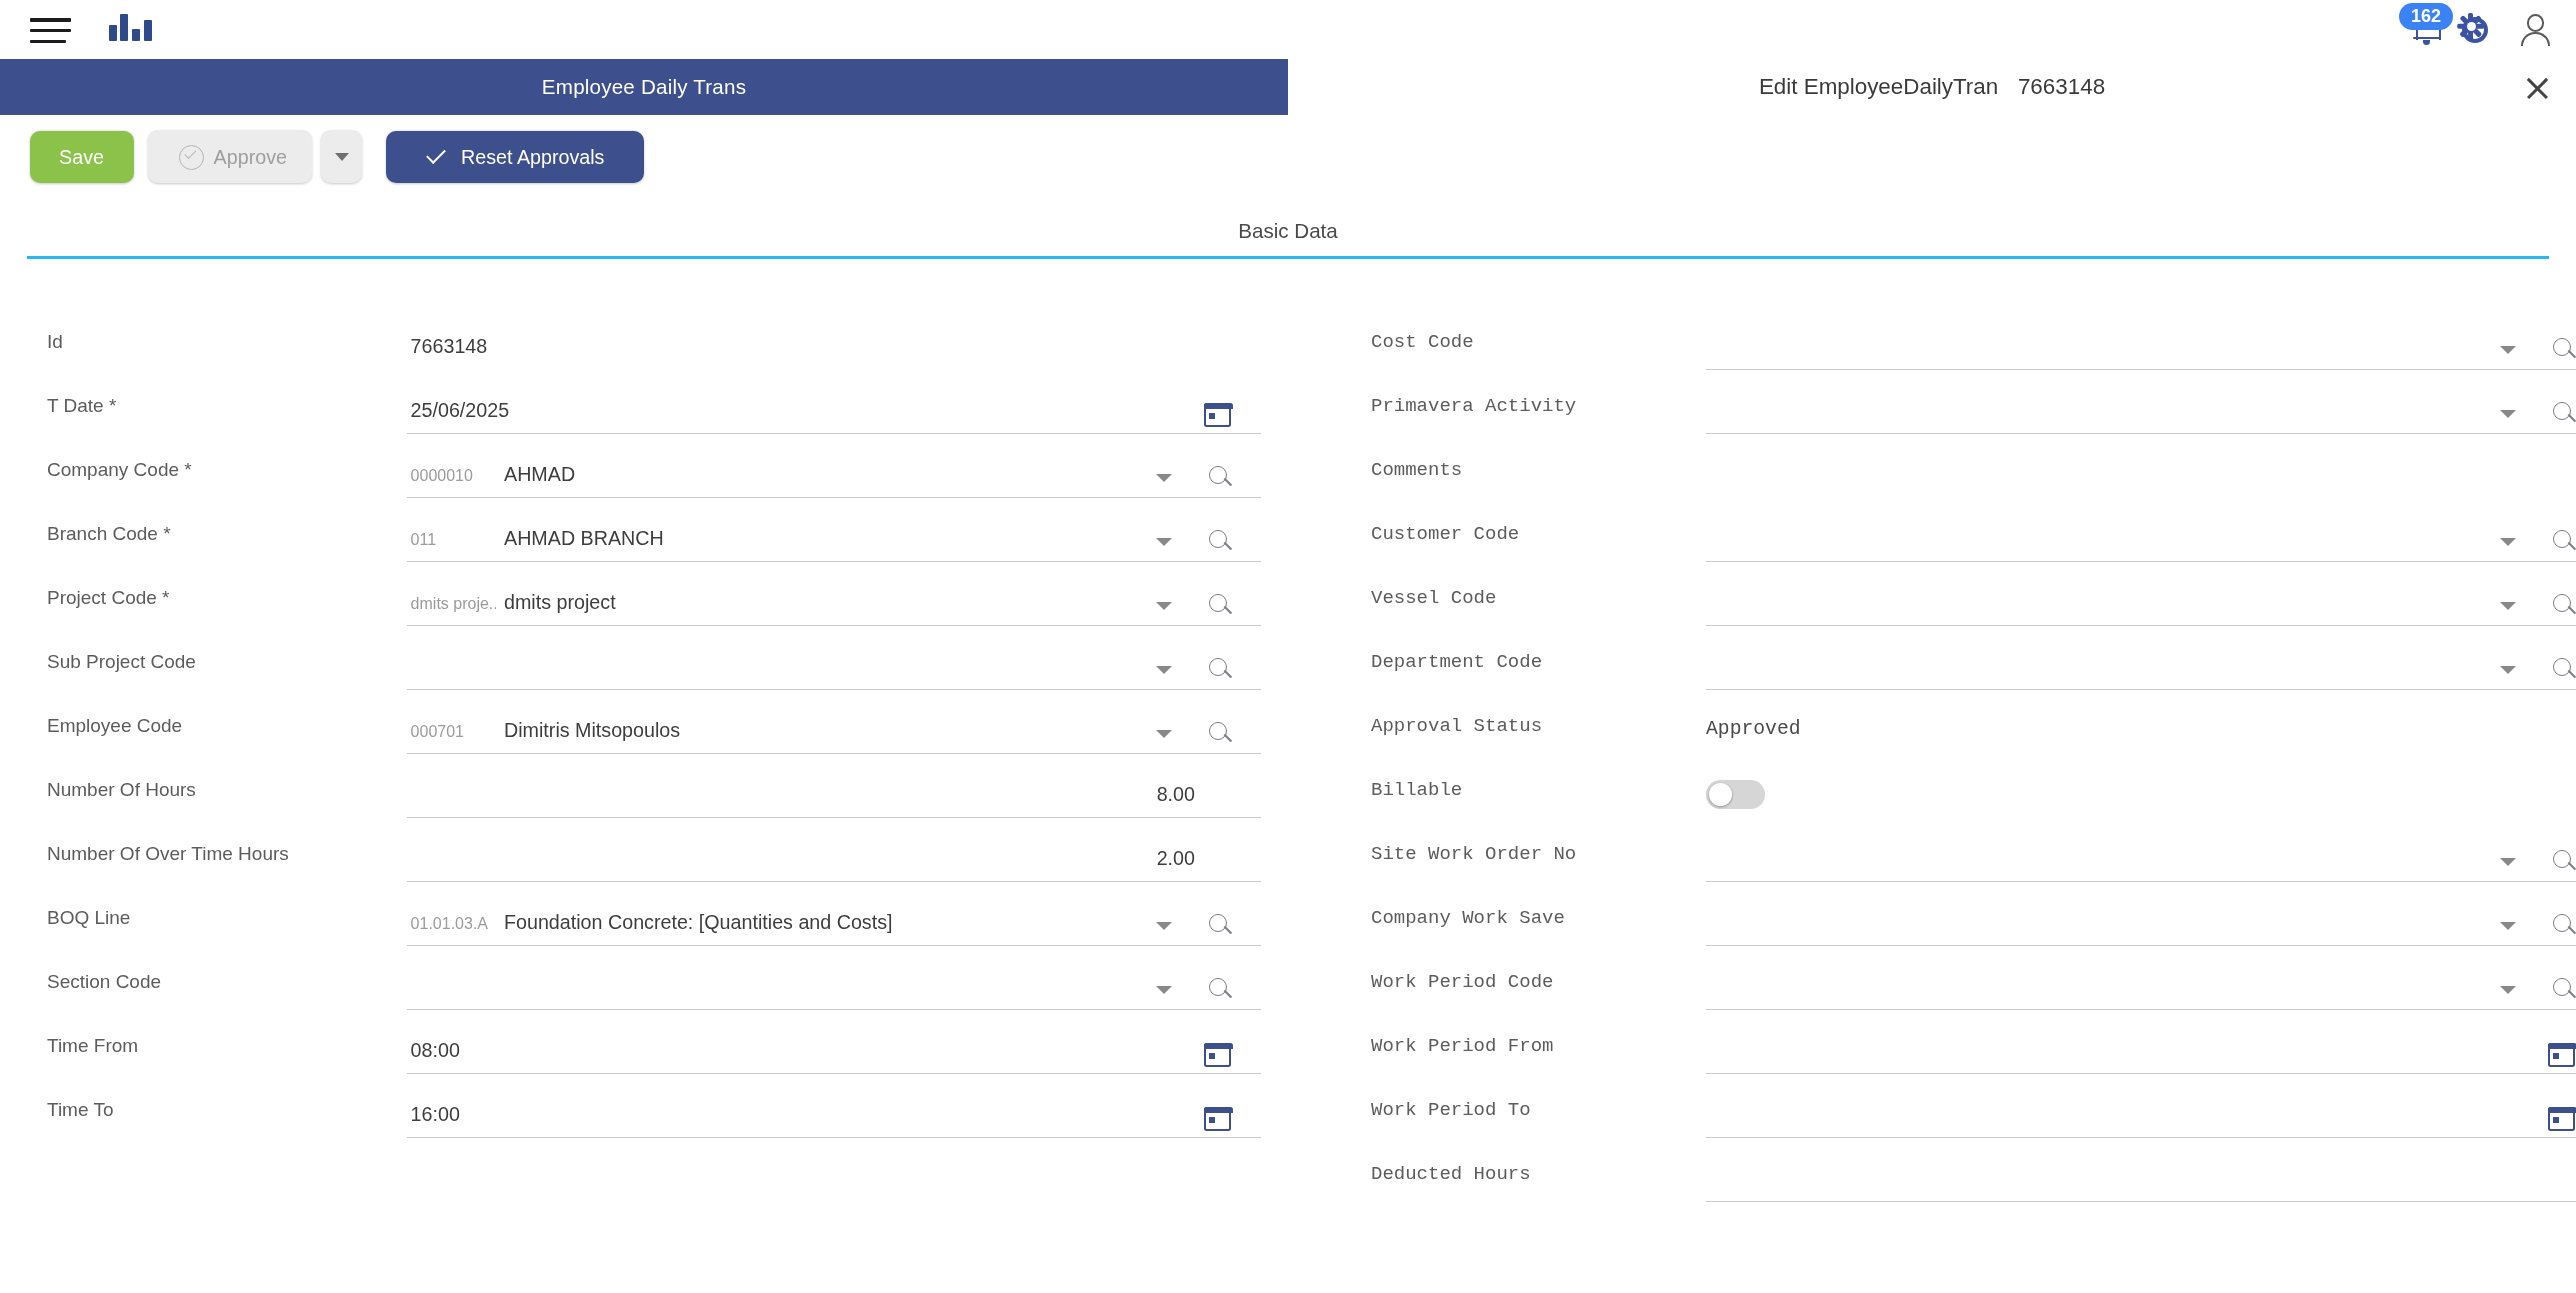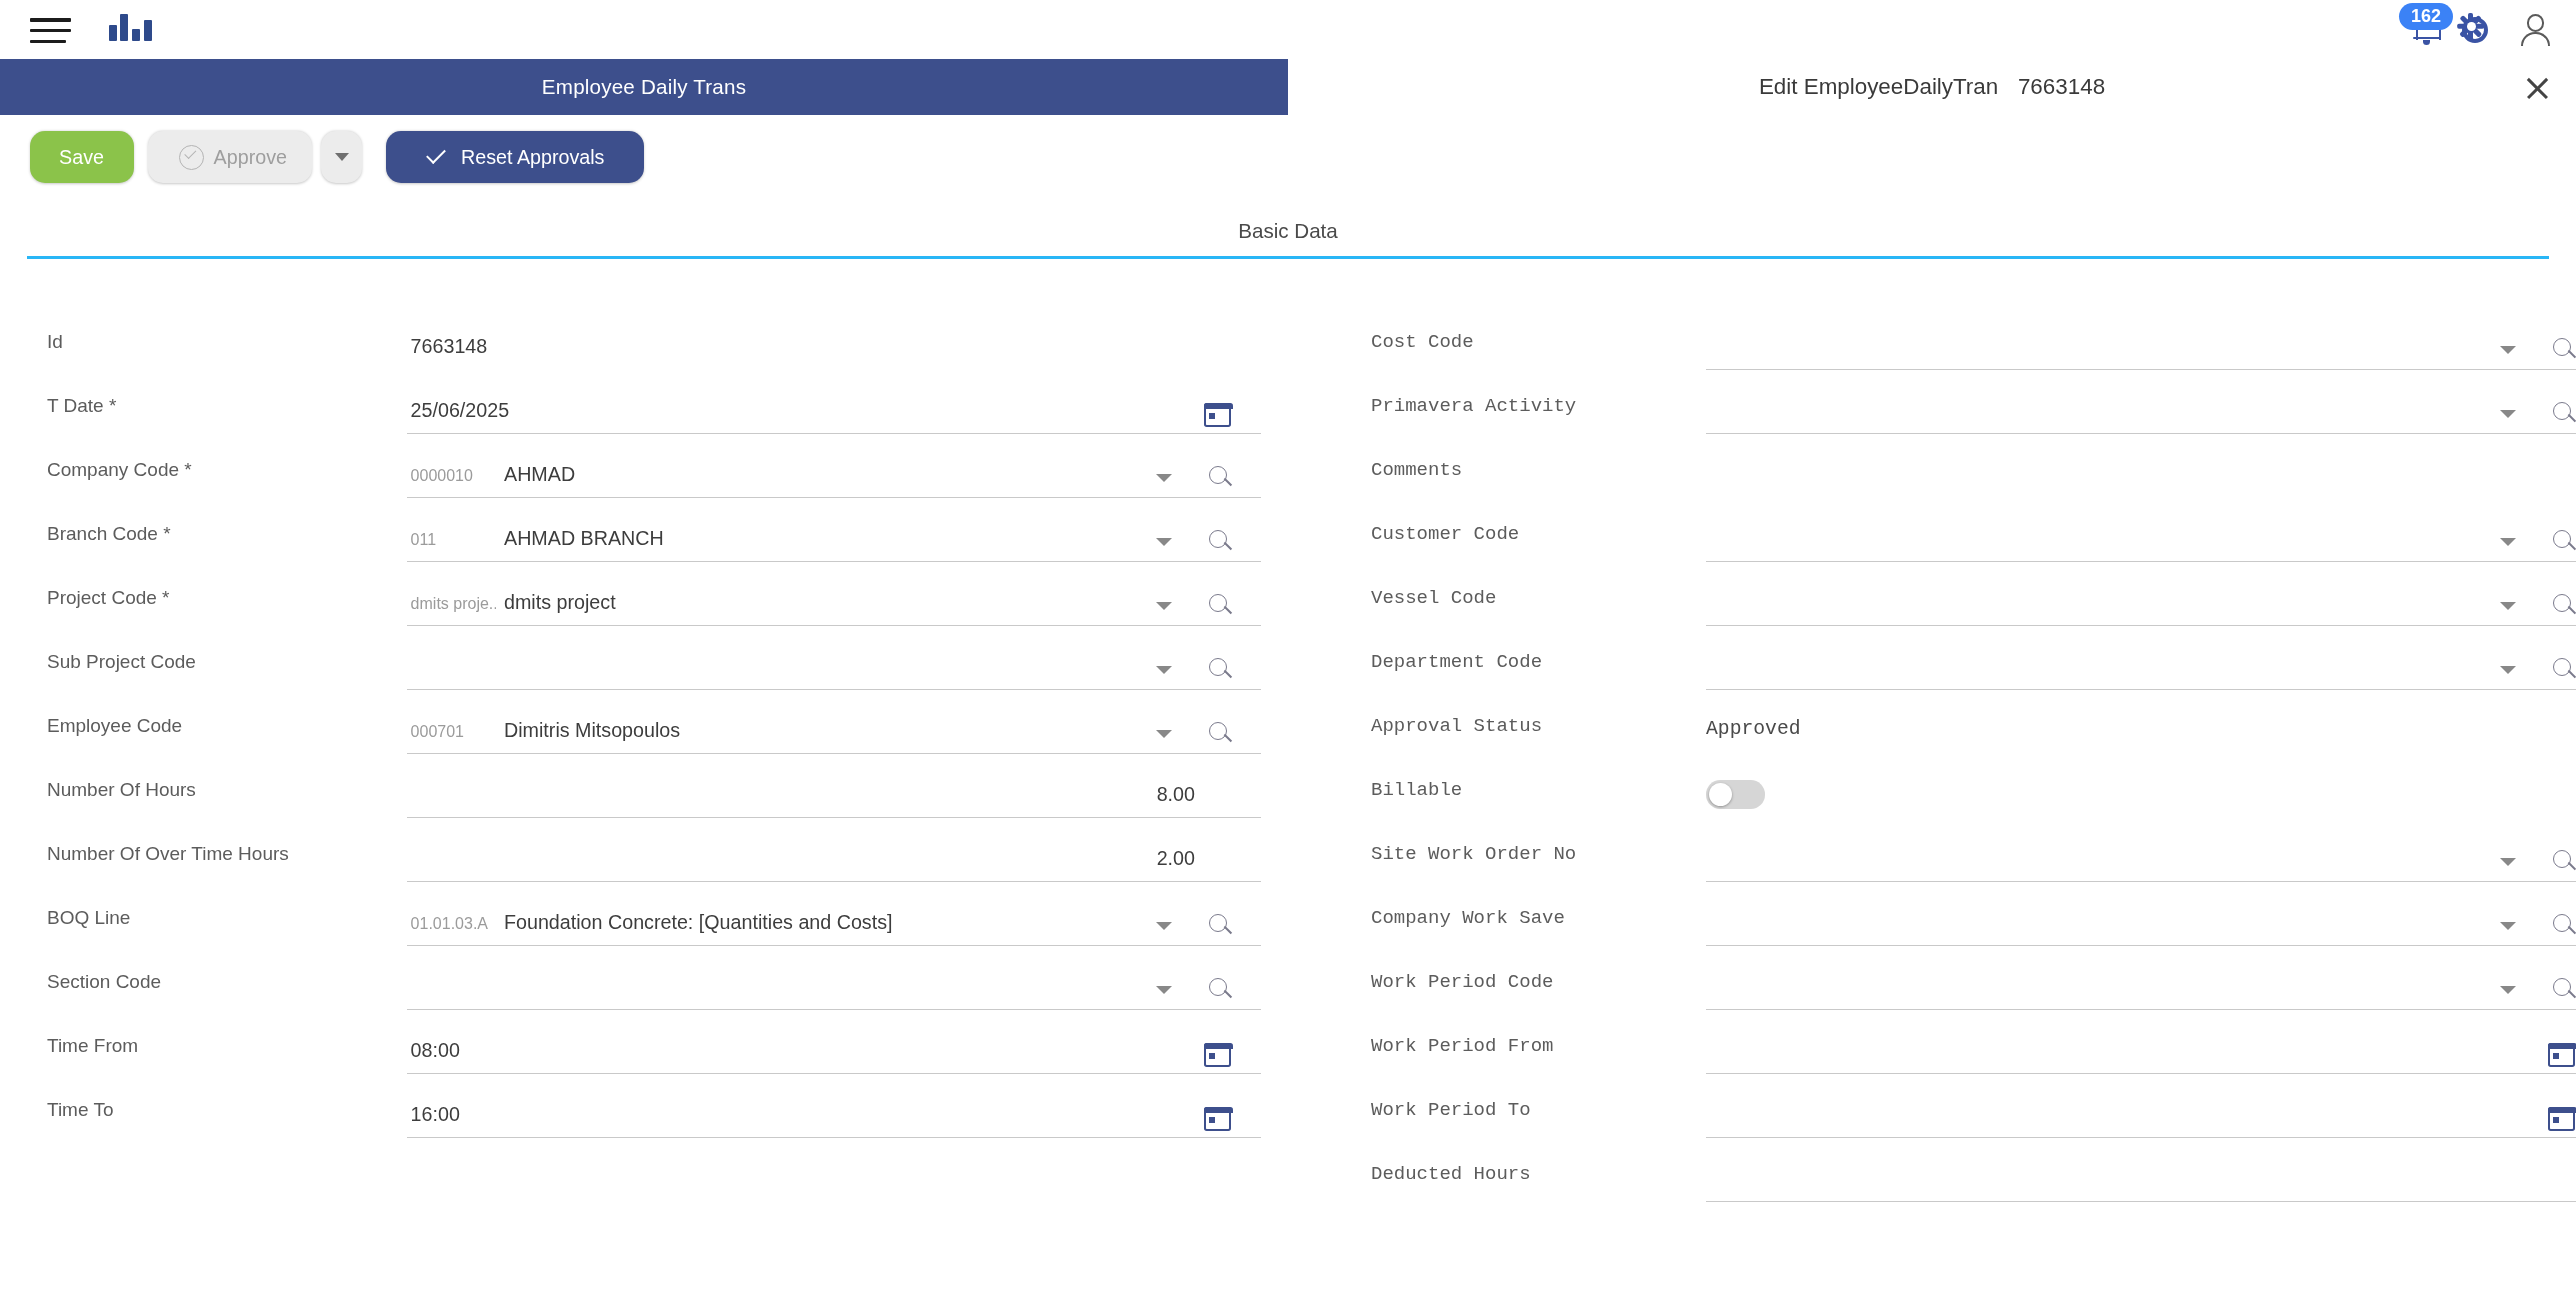--- a/index.html
+++ b/index.html
@@ -213,21 +213,21 @@
   .toolbar {
     position: absolute;
     top: 125px; left: 0;
     width: 2576px;
     height: 64px;
   }
   .btn {
     position: absolute;
     height: 52px;
     border: none;
-    border-radius: 15px;
+    border-radius: 10px;
     font-size: 19.7px;
     font-family: "Liberation Sans", sans-serif;
     cursor: pointer;
     display: flex;
     align-items: center;
     justify-content: center;
     box-shadow: 0 0.9px 2.7px rgba(0,0,0,.22);
   }
   .btn-save {
     left: 29.5px; top: 6.3px;

